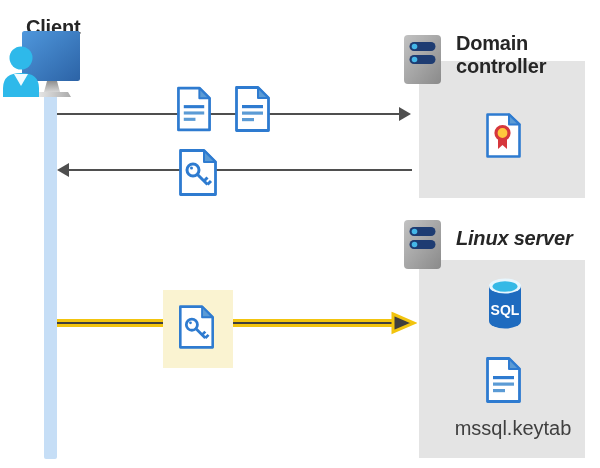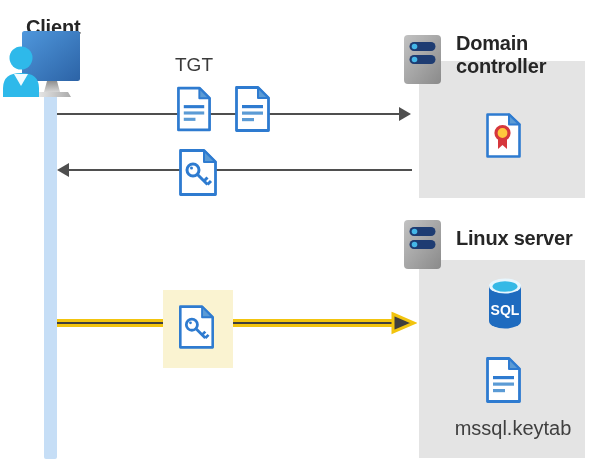--- a/index.html
+++ b/index.html
@@ -43,21 +43,20 @@
       </linearGradient>
     </defs>
     <rect x="22" y="3" width="58" height="50" rx="2.5" fill="url(#monG)"></rect>
     <path d="M47 53 H57 L60 64 H44 Z" fill="url(#neckG)"></path>
     <path d="M36 64 H68 L71 69 H33 Z" fill="url(#baseG)"></path>
     <circle cx="21" cy="30" r="11.5" fill="#2eb9ea"></circle>
     <path d="M3 69 V60 Q3 45 21 45 Q39 45 39 60 V69 Z" fill="#2eb9ea"></path>
     <path d="M14 46 L21 58 L28 46 Z" fill="#f2fbff"></path>
   </svg>
 
-  <div class="abs ticket-label" style="left:166px;top:54px;width:56px;">TGT</div>
 
   <div class="abs line z1" style="left:57px;top:113px;width:342px;"></div>
   <div class="abs head-right z1" style="left:399px;top:107px;"></div>
 
   <svg class="abs z2" style="left:176px;top:85px;" width="36" height="48" viewBox="0 0 37 48">
     <path d="M2.5 2.5 H24 L34.5 13 V45.5 H2.5 Z" fill="#ffffff" stroke="#2e7bd0" stroke-width="2.8" stroke-linejoin="round"></path>
     <path d="M24 2.5 L34.5 13 H24 Z" fill="#5b9bd5" stroke="#2e7bd0" stroke-width="2" stroke-linejoin="round"></path>
     <rect x="8" y="20" width="21" height="3.2" fill="#2e7bd0"></rect>
     <rect x="8" y="26.5" width="21" height="3.2" fill="#5b9bd5"></rect>
     <rect x="8" y="33" width="12" height="3.2" fill="#5b9bd5"></rect>
@@ -110,21 +109,21 @@
   <div class="abs panel" style="left:419px;top:260px;width:166px;height:198px;"></div>
 
   <svg class="abs z2" style="left:403px;top:219px;" width="39" height="51" viewBox="0 0 39 51">
     <rect x="1" y="1" width="37" height="49" rx="4" fill="url(#srvG)"></rect>
     <rect x="6.5" y="8" width="26" height="9" rx="4.5" fill="#1e3c72"></rect>
     <circle cx="11.5" cy="12.5" r="2.8" fill="#45b7e8"></circle>
     <rect x="6.5" y="21" width="26" height="9" rx="4.5" fill="#1e3c72"></rect>
     <circle cx="11.5" cy="25.5" r="2.8" fill="#45b7e8"></circle>
   </svg>
 
-  <div class="abs title" style="left:456px;top:227px;width:140px;">Linux server</div>
+  <div class="abs title" style="left:456px;top:227px;width:140px;font-style:italic;">Linux server</div>
 
   <svg class="abs z2" style="left:487px;top:277px;" width="36" height="53" viewBox="0 0 36 53">
     <path d="M2 9 H34 V44 A16 7.5 0 0 1 2 44 Z" fill="#1e6bbf"></path>
     <ellipse cx="18" cy="9" rx="16" ry="7.5" fill="#e7f6fd"></ellipse>
     <ellipse cx="18" cy="9.5" rx="12.5" ry="5.2" fill="#35b9e6"></ellipse>
     <text class="sql-text" x="18" y="38" text-anchor="middle" font-size="14" font-weight="bold" fill="#ffffff">SQL</text>
   </svg>
 
   <svg class="abs z2" style="left:485px;top:356px;" width="37" height="48" viewBox="0 0 37 48">
     <path d="M2.5 2.5 H24 L34.5 13 V45.5 H2.5 Z" fill="#ffffff" stroke="#2e7bd0" stroke-width="2.8" stroke-linejoin="round"></path>

